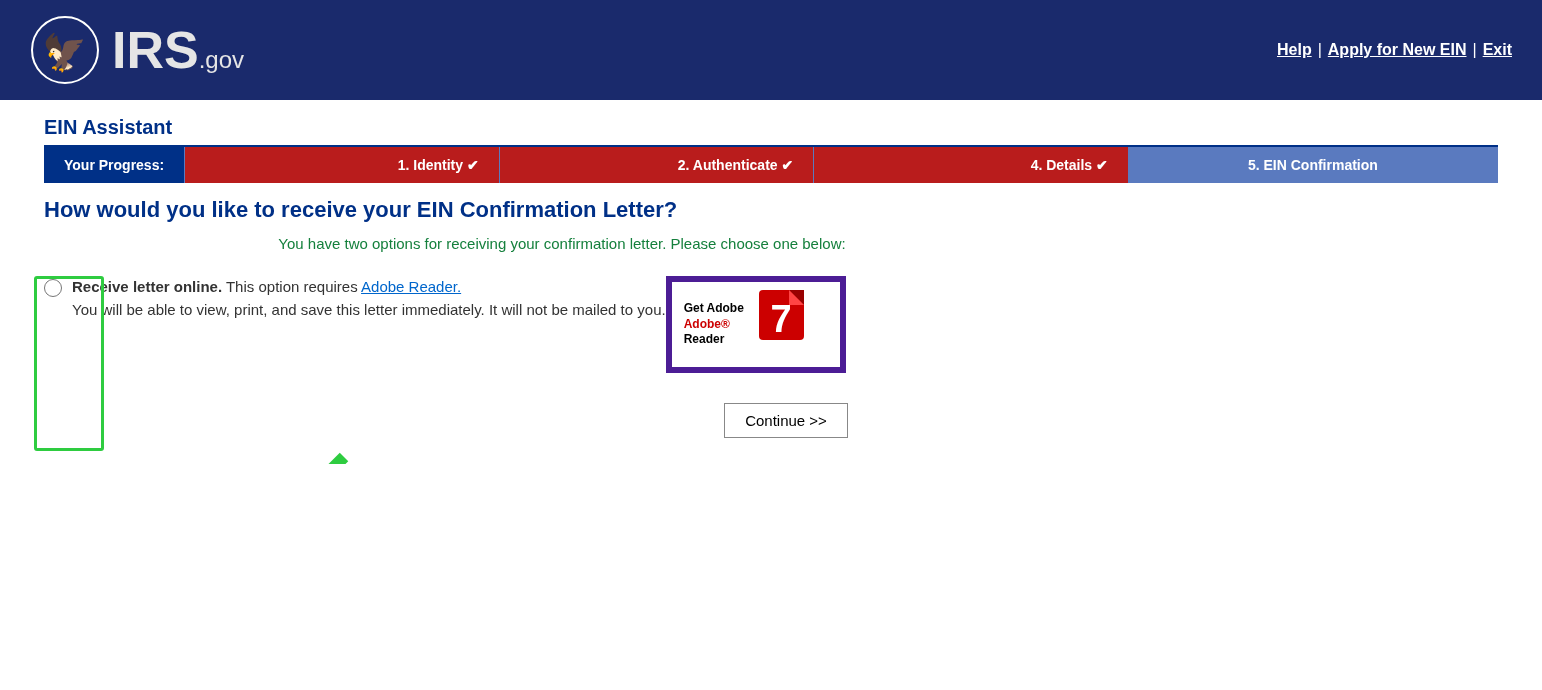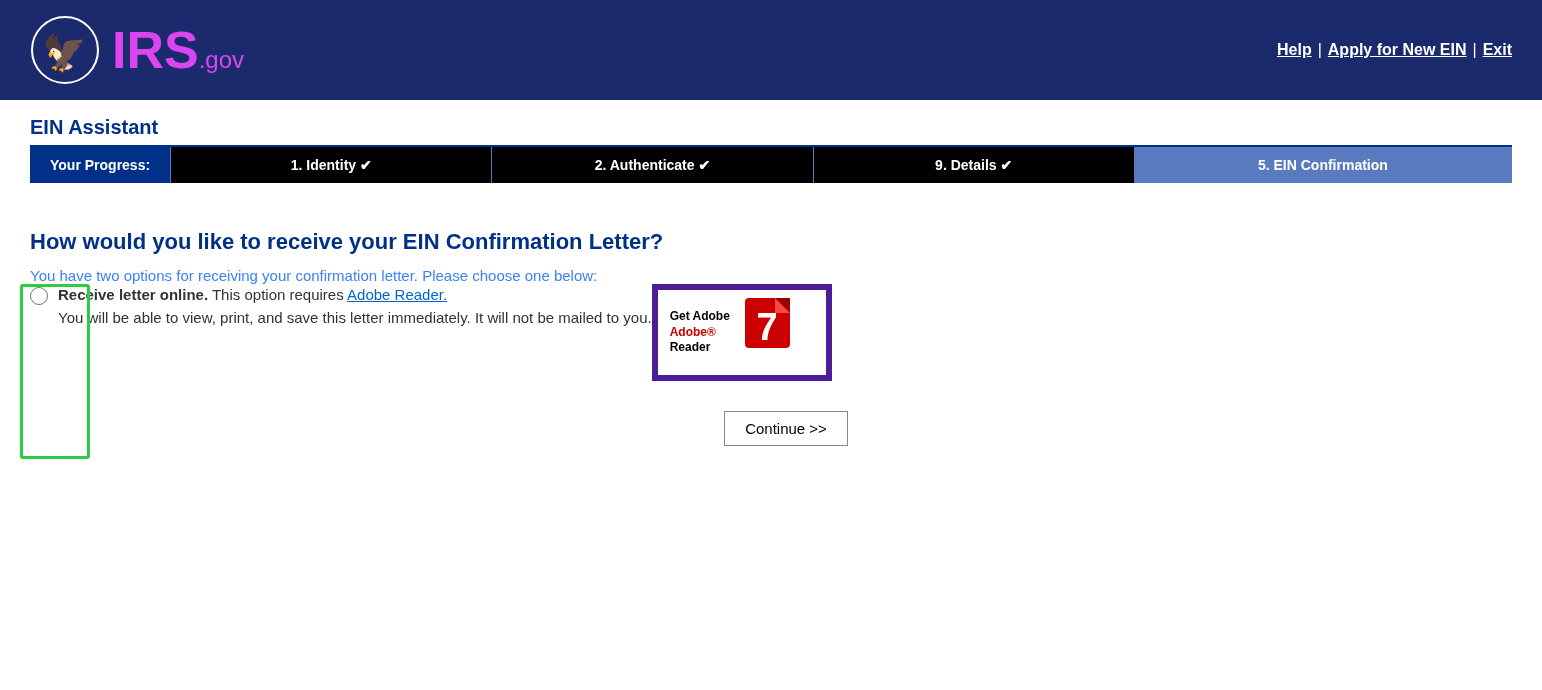--- a/index.html
+++ b/index.html
@@ -19,21 +19,21 @@
       align-items: center;
       gap: 12px;
     }
     .logo-eagle {
       width: 70px;
       height: 70px;
     }
     .logo-text {
       font-size: 52px;
       font-weight: bold;
-      color: #d946ef;
+      color: #e5e5e5;
       line-height: 1;
     }
     .logo-text .gov {
       font-size: 24px;
       font-weight: normal;
     }
     .header-nav {
       display: flex;
       align-items: center;
       gap: 6px;
@@ -45,55 +45,55 @@
       text-decoration: underline;
       cursor: pointer;
       font-weight: bold;
     }
     .header-nav span {
       color: white;
     }
 
     
     .main-container {
-      padding: 16px 30px;
+      padding: 16px 44px;
     }
 
     
     .ein-assistant-title {
       font-size: 20px;
       font-weight: bold;
       color: #003087;
       border-bottom: 2px solid #003087;
       padding-bottom: 6px;
       margin-bottom: 0;
     }
 
     
     .progress-bar {
       display: flex;
       background: #003087;
       color: white;
       font-weight: bold;
       font-size: 14px;
-      margin-bottom: 36px;
+      margin-bottom: 4px;
     }
     .progress-item {
       padding: 10px 20px;
       border-right: 1px solid #5a7abf;
       white-space: nowrap;
     }
     .progress-item.label {
       background: #003087;
       min-width: 140px;
     }
     .progress-item.completed {
-      background: #000000;
+      background: #b91c1c;
       flex: 1;
-      text-align: center;
+      text-align: right;
     }
     .progress-item.active {
       background: #5a7abf;
       flex: 1.2;
       text-align: center;
     }
 
     
     .content {
       padding: 10px 0;
@@ -102,21 +102,23 @@
 
     .section-title {
       font-size: 22px;
       font-weight: bold;
       color: #003087;
       margin-bottom: 12px;
     }
 
     .intro-text {
       font-size: 15px;
-      color: #3b82f6;
+      color: #15803d;
+      margin-bottom: 24px;
+      text-align: right;
     }
 
     
     .options-area {
       display: flex;
       align-items: flex-start;
     }
 
     .options-left {
       flex: 1;
@@ -229,21 +231,21 @@
 </div>
 
 <div class="main-container">
 
   <div class="ein-assistant-title">EIN Assistant</div>
 
   <div class="progress-bar">
     <div class="progress-item label">Your Progress:</div>
     <div class="progress-item completed">1. Identity ✔</div>
     <div class="progress-item completed">2. Authenticate ✔</div>
-    <div class="progress-item completed">9. Details ✔</div>
+    <div class="progress-item completed">4. Details ✔</div>
     <div class="progress-item active">5. EIN Confirmation</div>
   </div>
 
   <div class="content">
 
     
     <svg class="green-arrow" width="180" height="180" viewBox="0 0 180 180">
 
       <defs>
         <marker id="arrowhead" markerWidth="10" markerHeight="7" refX="10" refY="3.5" orient="auto">

